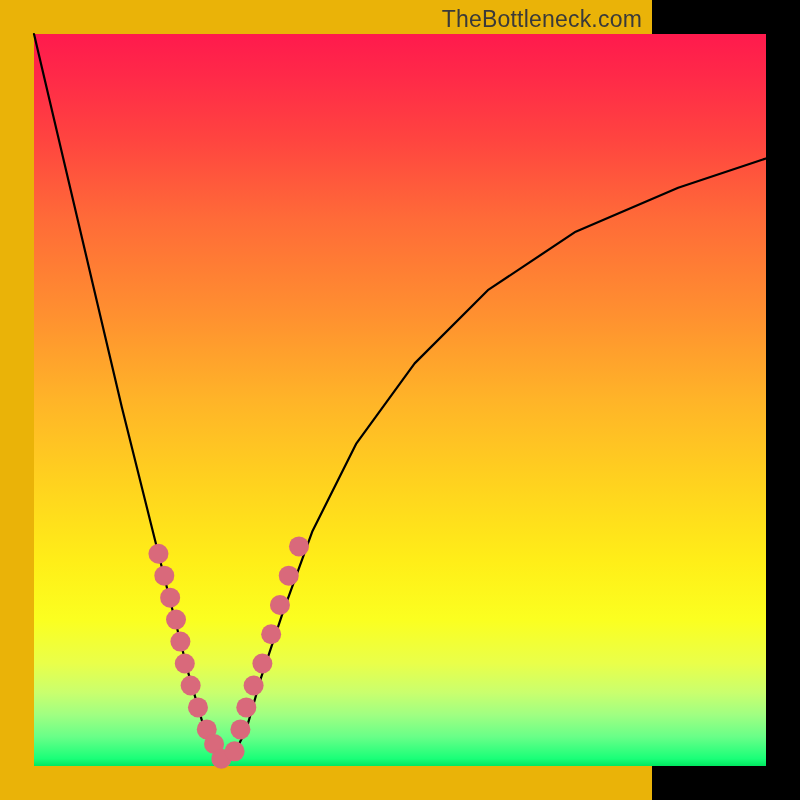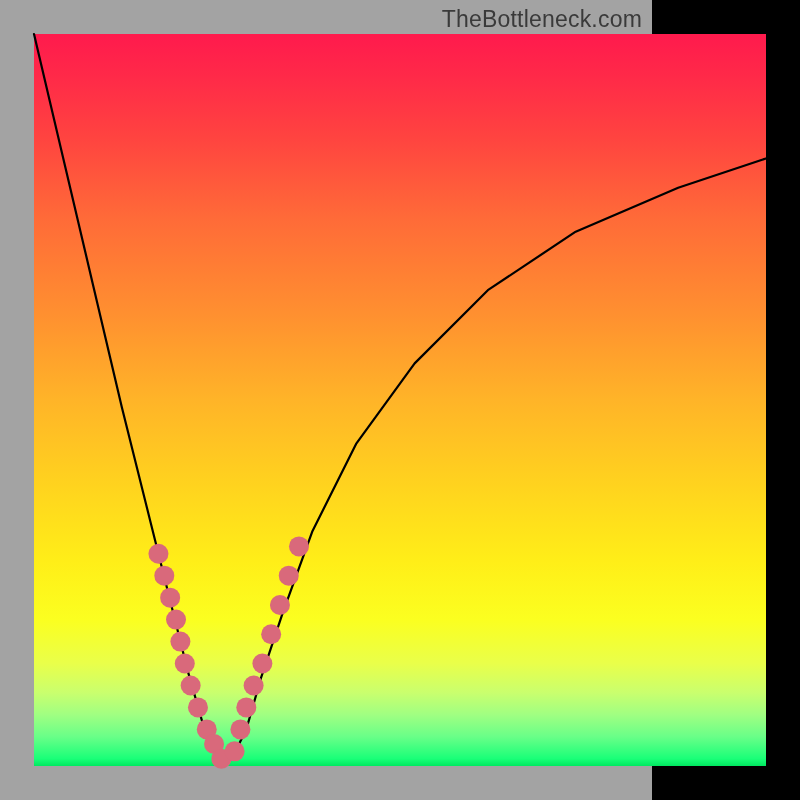--- a/index.html
+++ b/index.html
@@ -1,21 +1,21 @@
 <!DOCTYPE html>
 <html><head>
 <meta charset="utf-8">
 <style>
   * { margin: 0; padding: 0; box-sizing: border-box; }
   html, body { width: 800px; height: 800px; overflow: hidden; background: #000; font-family: Arial, Helvetica, sans-serif; }
   .frame {
     position: absolute;
     left: 0; top: 0;
     width: 652px; height: 800px;
-    background: #a3a3a3;
+    background: #eab308;
   }
   .plot {
     position: absolute;
     left: 34px; top: 34px;
     width: 732px; height: 732px;
     background: linear-gradient(to bottom,
       #ff1a4d 0%,
       #ff2a48 6%,
       #ff4340 14%,
       #ff6a38 25%,

